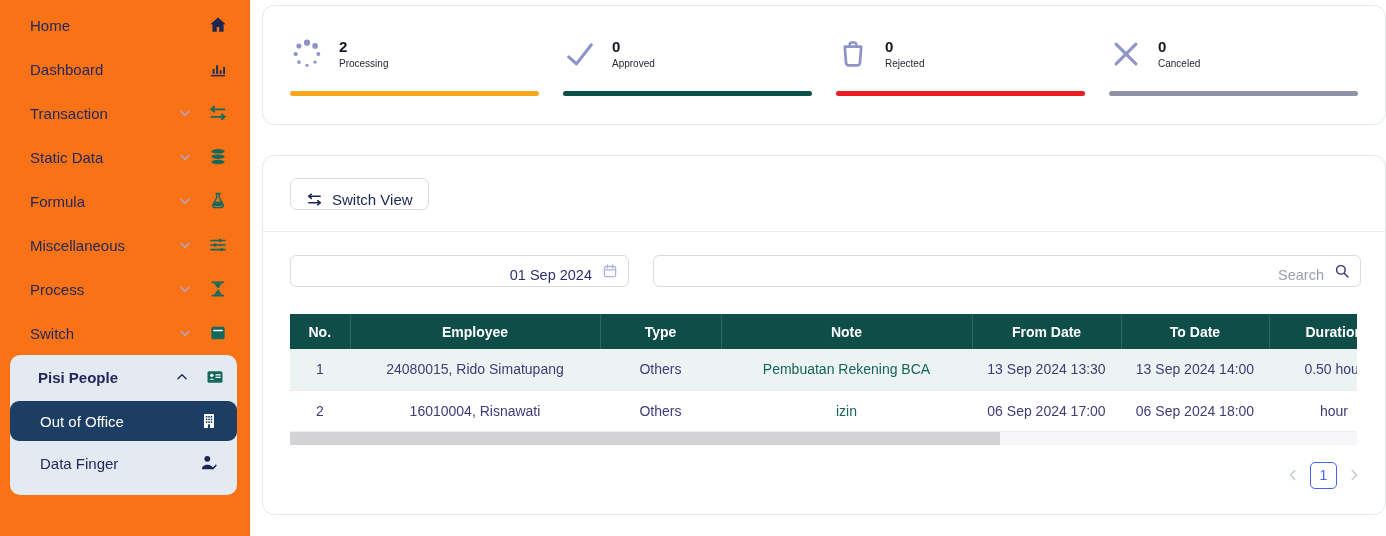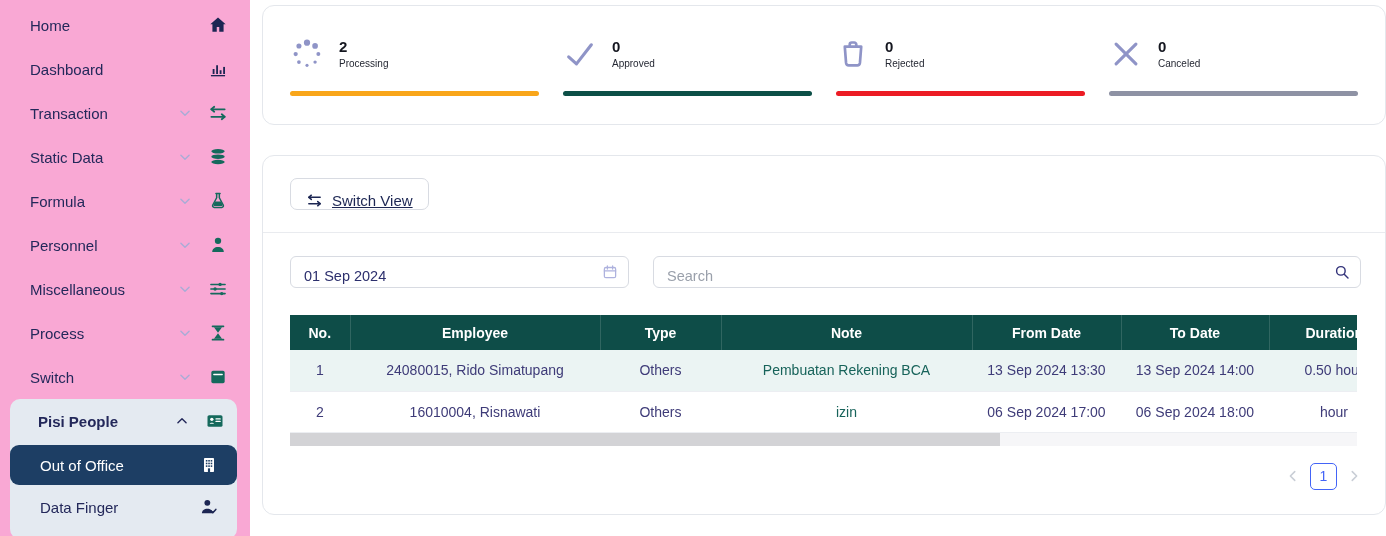--- a/index.html
+++ b/index.html
@@ -1,21 +1,21 @@
 <!DOCTYPE html>
 <html><head>
 <meta charset="utf-8">
 <style>
   * { margin:0; padding:0; box-sizing:border-box; }
   html,body { width:1386px; height:536px; overflow:hidden; background:#fff;
     font-family:"Liberation Sans", sans-serif; }
   .app { display:flex; width:1386px; height:536px; }
 
   
-  .sidebar { width:250px; flex:0 0 250px; padding-top:3px; background:#f9a8d4; }
+  .sidebar { width:250px; flex:0 0 250px; padding-top:3px; background:#f97316; }
   .sb-item { height:44px; display:flex; align-items:center; padding:0 22px 0 30px;
     color:#23285A; font-size:15px; font-weight:500; cursor:pointer; }
   .sb-label { flex:1; }
   .sb-chev { width:14px; height:14px; margin-right:16px; color:#A9ACD6; display:flex; }
   .sb-chev svg, .sb-ic svg { width:100%; height:100%; }
   .sb-ic { width:20px; height:20px; display:flex; align-items:center; justify-content:center; }
   .ic-navy { color:#1C2653; } .ic-teal { color:#15695C; }
   .sb-group { margin:0 13px 0 10px; background:#E4EAF1; border-radius:10px;
     padding:0 0 10px 0; min-height:137px; }
   .sb-group .sb-item { padding:0 12px 0 28px;font-weight:bold; }
@@ -37,32 +37,32 @@
   .status-top { display:flex; align-items:center; gap:15px; height:44px; }
   .status-ic { width:34px; height:34px; color:#8F94C7; display:flex; }
   .status-ic svg { width:100%; height:100%; }
   .status-count { font-size:15px; font-weight:bold; color:#14161F; line-height:1.3; }
   .status-label { font-size:10px; color:#252833; line-height:1.4; }
   .status-bar { height:5px; border-radius:3px; margin-top:15px; background:#ccc; }
 
   
   .content-card { margin-top:30px; height:360px; }
   .toolbar { padding:22px 27px 0 27px; }
-  .btn-switch { display:inline-flex; align-items:flex-end; gap:9px; height:32px;
-    padding:0 15px; background:#fff; border:1px solid #D8DBE2; border-radius:7px;
-    font-size:15px; color:#1C2653; font-family:inherit; cursor:pointer;text-decoration:underline; }
+  .btn-switch { display:inline-flex; align-items:flex-start; gap:9px; height:32px;
+    padding:12px 15px; background:#fff; border:1px solid #D8DBE2; border-radius:7px;
+    font-size:15px; color:#1C2653; font-family:inherit; cursor:pointer; }
   .btn-switch svg { width:17px; height:17px; color:#1C2653; }
   .divider { border-top:1px solid #E9EBEF; margin-top:19px; }
 
   .filters { display:flex; gap:24px; margin:23px 24px 0 27px; }
   .input-wrap { position:relative; width:339px; height:32px; }
   .input-wrap.grow { flex:1; }
   .input-wrap input { width:100%; height:100%; border:1px solid #D8DBE2; border-radius:6px;
     padding:8px 36px 0 13px; font-size:14.5px; color:#2C2F6D; font-family:inherit;
-    background:#fff; outline:none; }
+    background:#fff; outline:none;text-align:right; }
   .input-wrap input::placeholder { color:#9AA0AB; }
   .input-ic { position:absolute; right:10px; top:7px; width:18px; height:18px;
     display:flex; cursor:pointer; }
   .input-ic svg { width:100%; height:100%; }
   .cal-ic { color:#AEB2DE; } .search-ic { color:#33337A; }
 
   
   .table-wrap { margin:27px 24px 0 27px; width:1067px; overflow:hidden; }
   table { border-collapse:collapse; table-layout:fixed; width:1109px; }
   th { background:#0E4D48; color:#fff; font-size:14px; font-weight:bold;
@@ -159,34 +159,20 @@
       </span>
       <span class="sb-ic ic-teal">
         <svg viewBox="0 0 24 24">
             <path d="M9.5 3h5" stroke="currentColor" stroke-width="1.8" fill="none" stroke-linecap="round"></path>
             <path d="M10.4 3.5v4.6l-4.7 8.7A2 2 0 0 0 7.5 19.7h9a2 2 0 0 0 1.8-2.9l-4.7-8.7V3.5" stroke="currentColor" stroke-width="1.8" fill="none" stroke-linejoin="round"></path>
             <path d="M8.6 12.5h6.8l2 3.8a1.2 1.2 0 0 1-1 1.8H7.6a1.2 1.2 0 0 1-1-1.8z" fill="currentColor"></path>
           </svg>
       </span>
     </div>
 
-    <div class="sb-item">
-      <span class="sb-label">Personnel</span>
-      <span class="sb-chev">
-        <svg viewBox="0 0 24 24" fill="none" stroke="currentColor" stroke-width="2.4" stroke-linecap="round" stroke-linejoin="round">
-            <polyline points="5,9 12,16 19,9"></polyline>
-          </svg>
-      </span>
-      <span class="sb-ic ic-teal">
-        <svg viewBox="0 0 24 24" fill="currentColor">
-            <circle cx="12" cy="7" r="3.8"></circle>
-            <path d="M5 20.5c0-3.6 3.1-6 7-6s7 2.4 7 6z"></path>
-          </svg>
-      </span>
-    </div>
 
     <div class="sb-item">
       <span class="sb-label">Miscellaneous</span>
       <span class="sb-chev">
         <svg viewBox="0 0 24 24" fill="none" stroke="currentColor" stroke-width="2.4" stroke-linecap="round" stroke-linejoin="round">
             <polyline points="5,9 12,16 19,9"></polyline>
           </svg>
       </span>
       <span class="sb-ic ic-teal">
         <svg viewBox="0 0 24 24" fill="none" stroke="currentColor" stroke-width="1.9" stroke-linecap="round">

